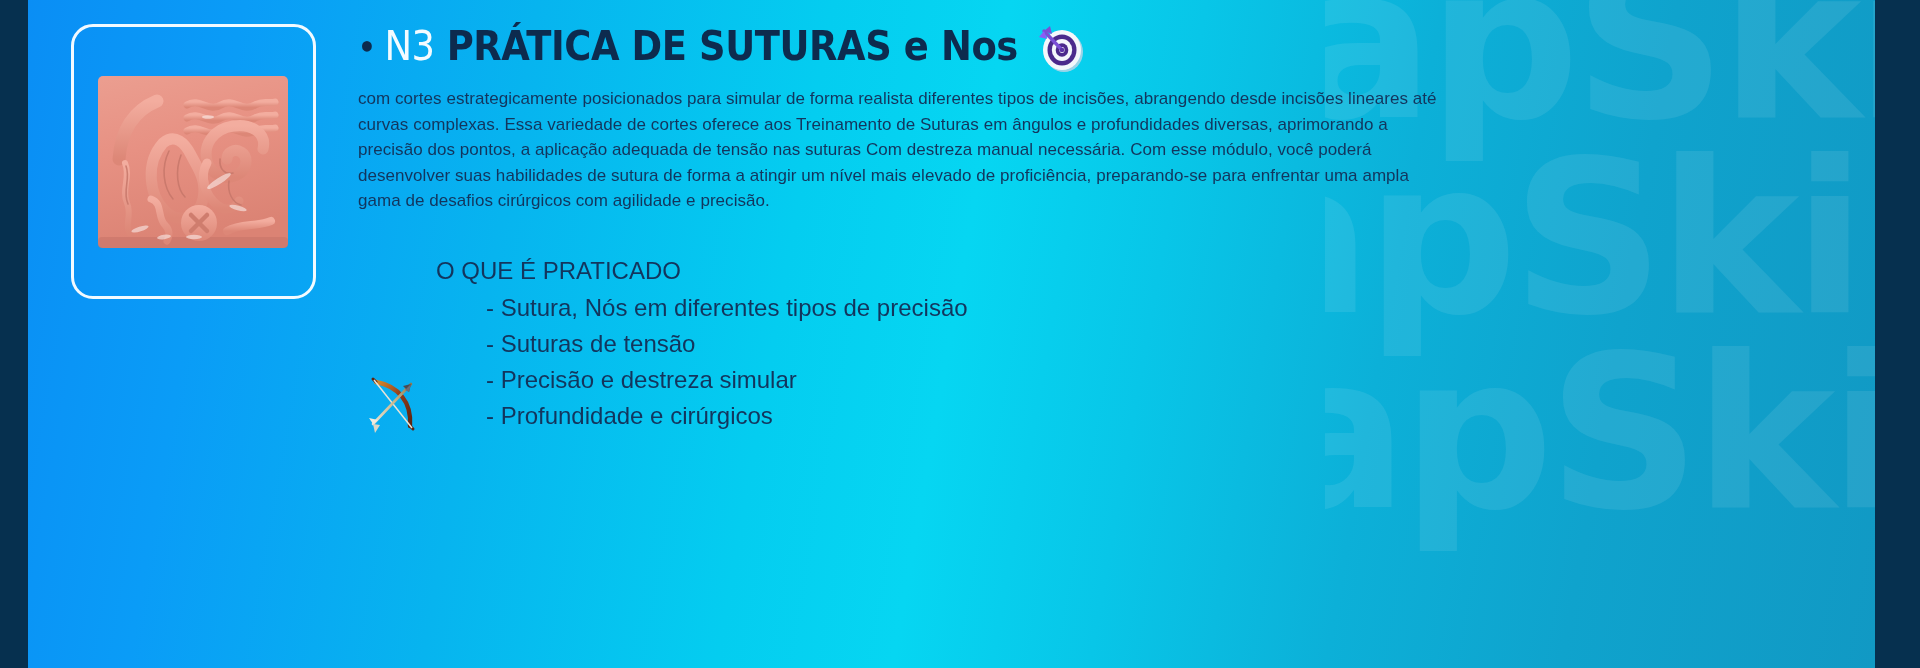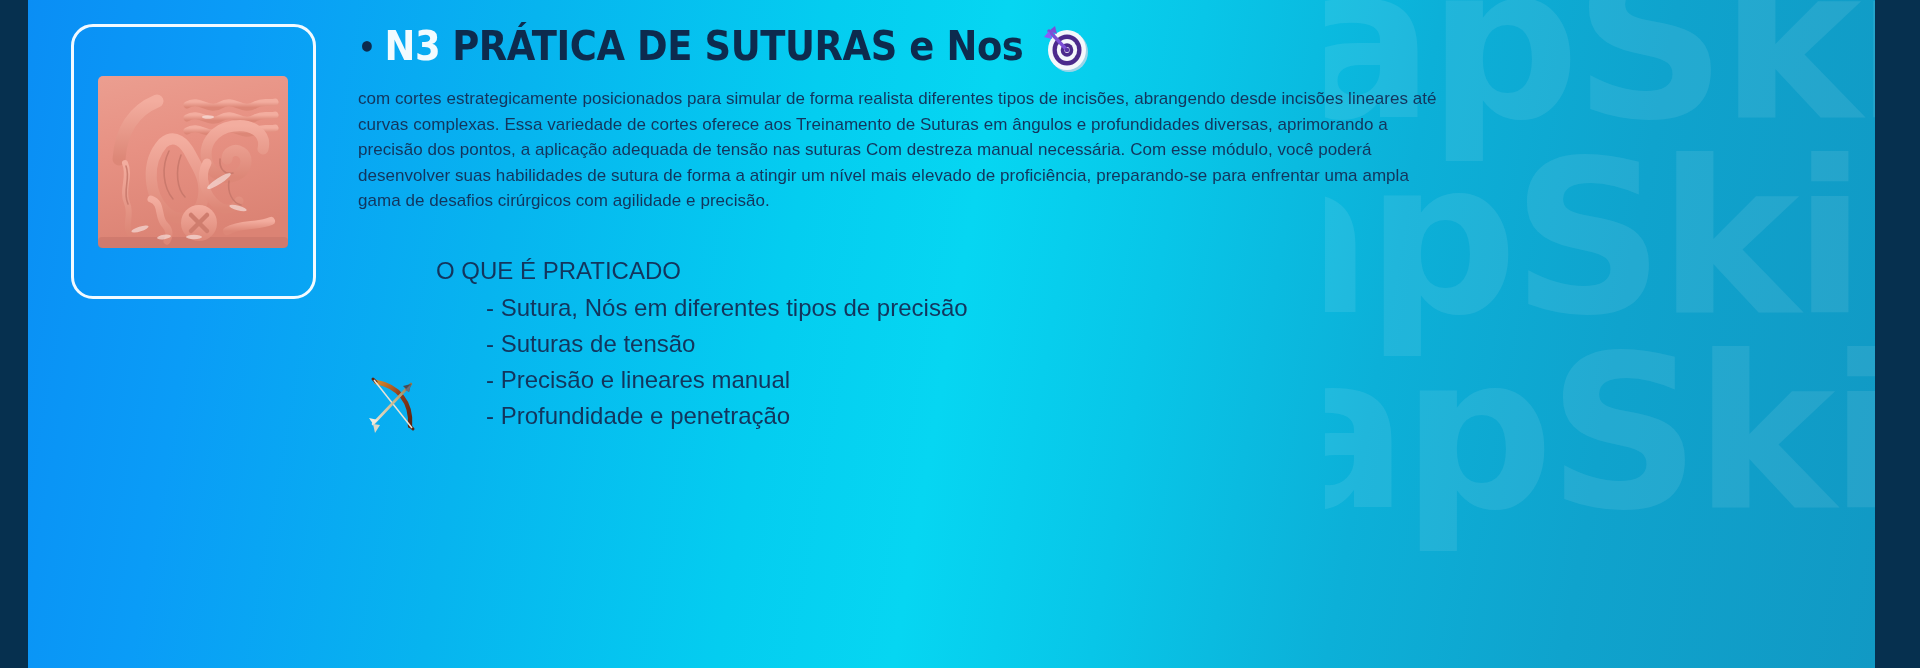--- a/index.html
+++ b/index.html
@@ -90,21 +90,21 @@
     font-family:"DejaVu Sans Condensed","Liberation Sans Narrow","Liberation Sans",sans-serif;
     font-size:41px;
     font-weight:700;
     letter-spacing:-0.4px;
     color:#0d2b4e;
     line-height:1.06;
     display:flex;align-items:center;gap:0;
     white-space:nowrap;
   }
   .title .dot{font-size:31px;margin-right:9px;color:#0d2b4e;line-height:1;}
-  .title .lvl{color:#f2fbff;margin-right:12px;font-weight:700;}
+  .title .lvl{color:#f2fbff;margin-right:12px;font-weight:400;}
   .title .rest{color:#0d2b4e;font-weight:700;}
   .title .target-icon{
     display:inline-block;width:54px;height:54px;margin-left:17px;
     position:relative;top:2px;flex:0 0 54px;
   }
 
   p.body{
     margin:0;
     font-size:17px;
     line-height:1.500;
@@ -277,22 +277,22 @@
               <path d="M9 48 L5 42 L14 44 Z" fill="#f0ece0"></path>
               <path d="M9 48 L11 57 L16 49 Z" fill="#ddd7c6"></path>
             </svg>
           </span>
 
           <div class="practiced-body">
             <div class="practiced-head">O QUE É PRATICADO</div>
             <ul class="items">
               <li>- Sutura, Nós em diferentes tipos de precisão</li>
               <li>- Suturas de tensão</li>
-              <li>- Precisão e lineares manual</li>
-              <li>- Profundidade e penetração</li>
+              <li>- Precisão e destreza simular</li>
+              <li>- Profundidade e cirúrgicos</li>
             </ul>
           </div>
 
         </div>
 
       </div>
     </div>
   </div>
 </div>
 

